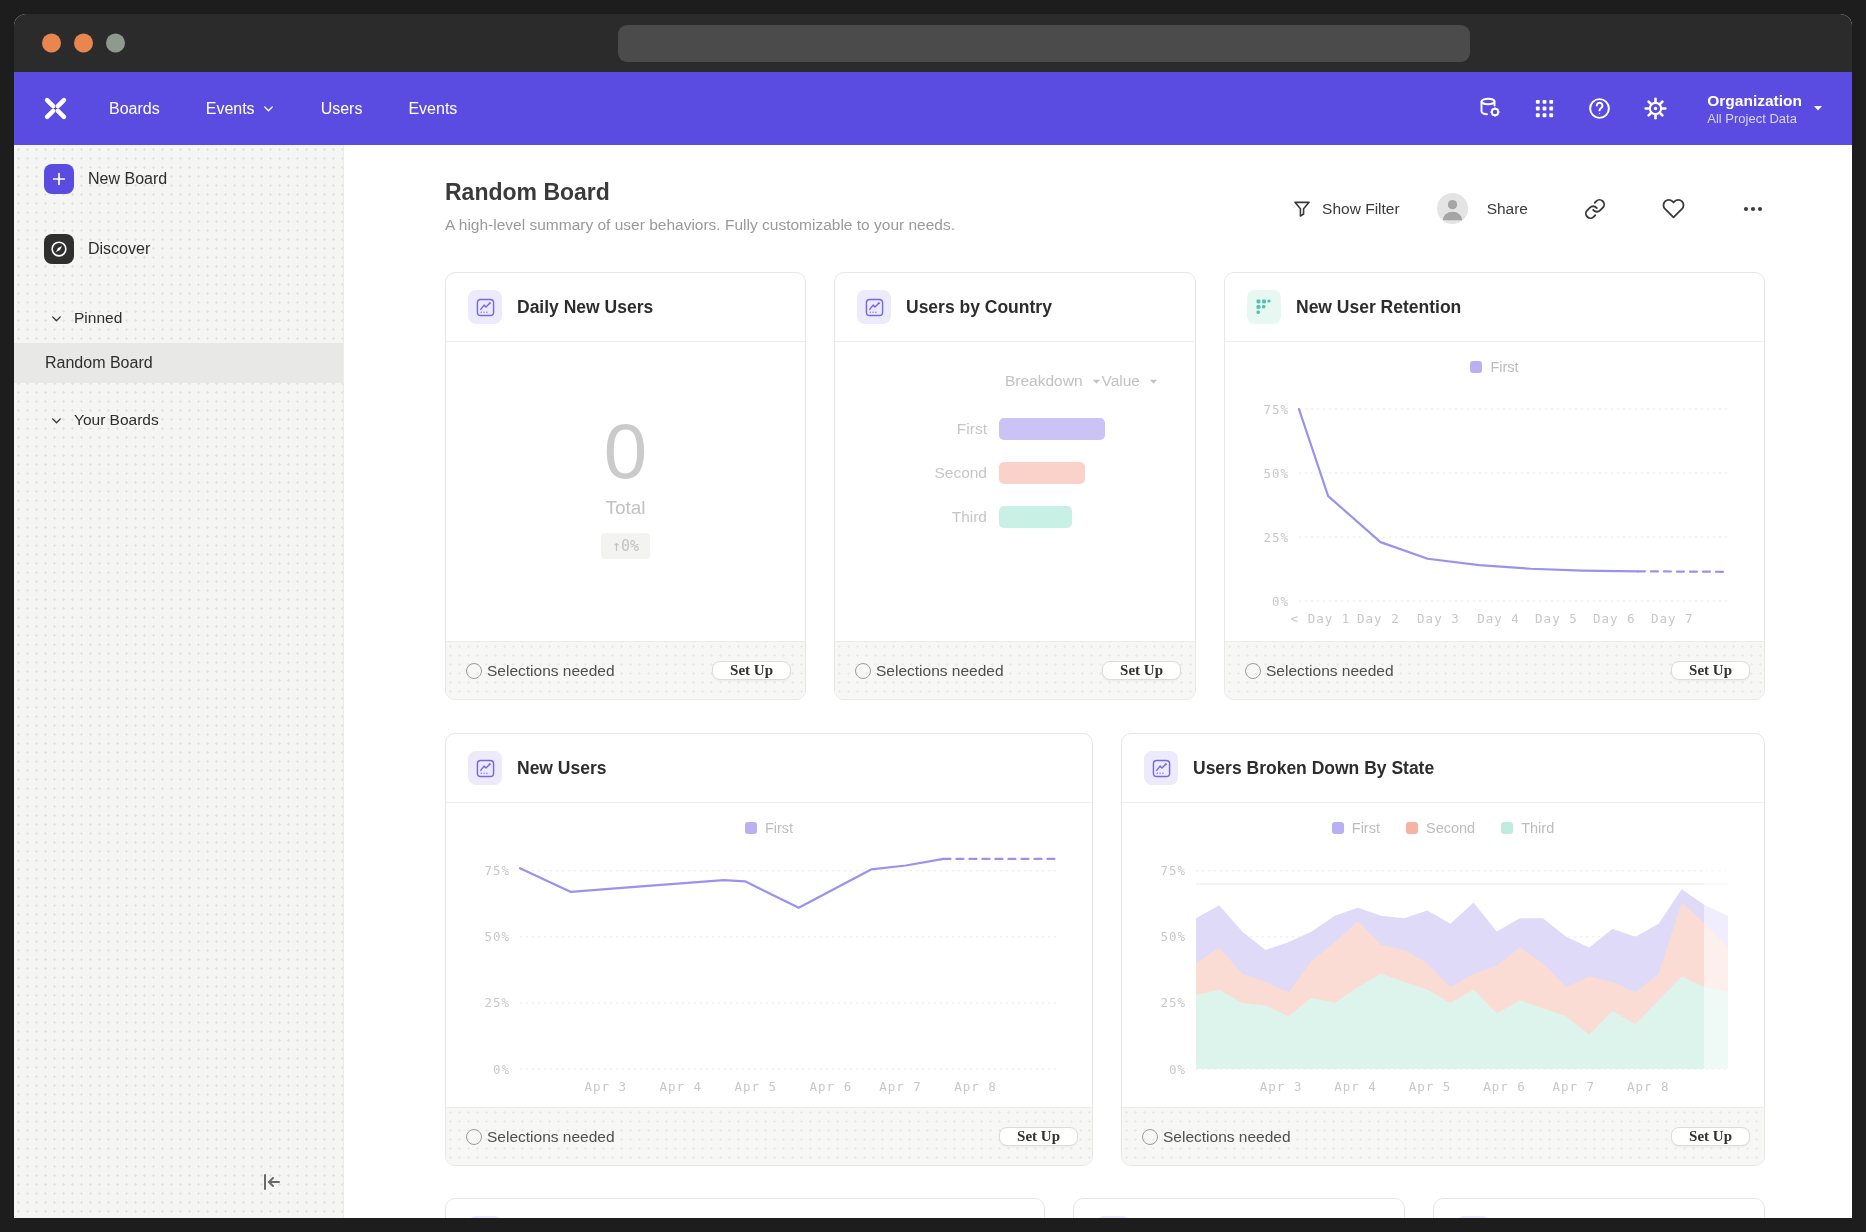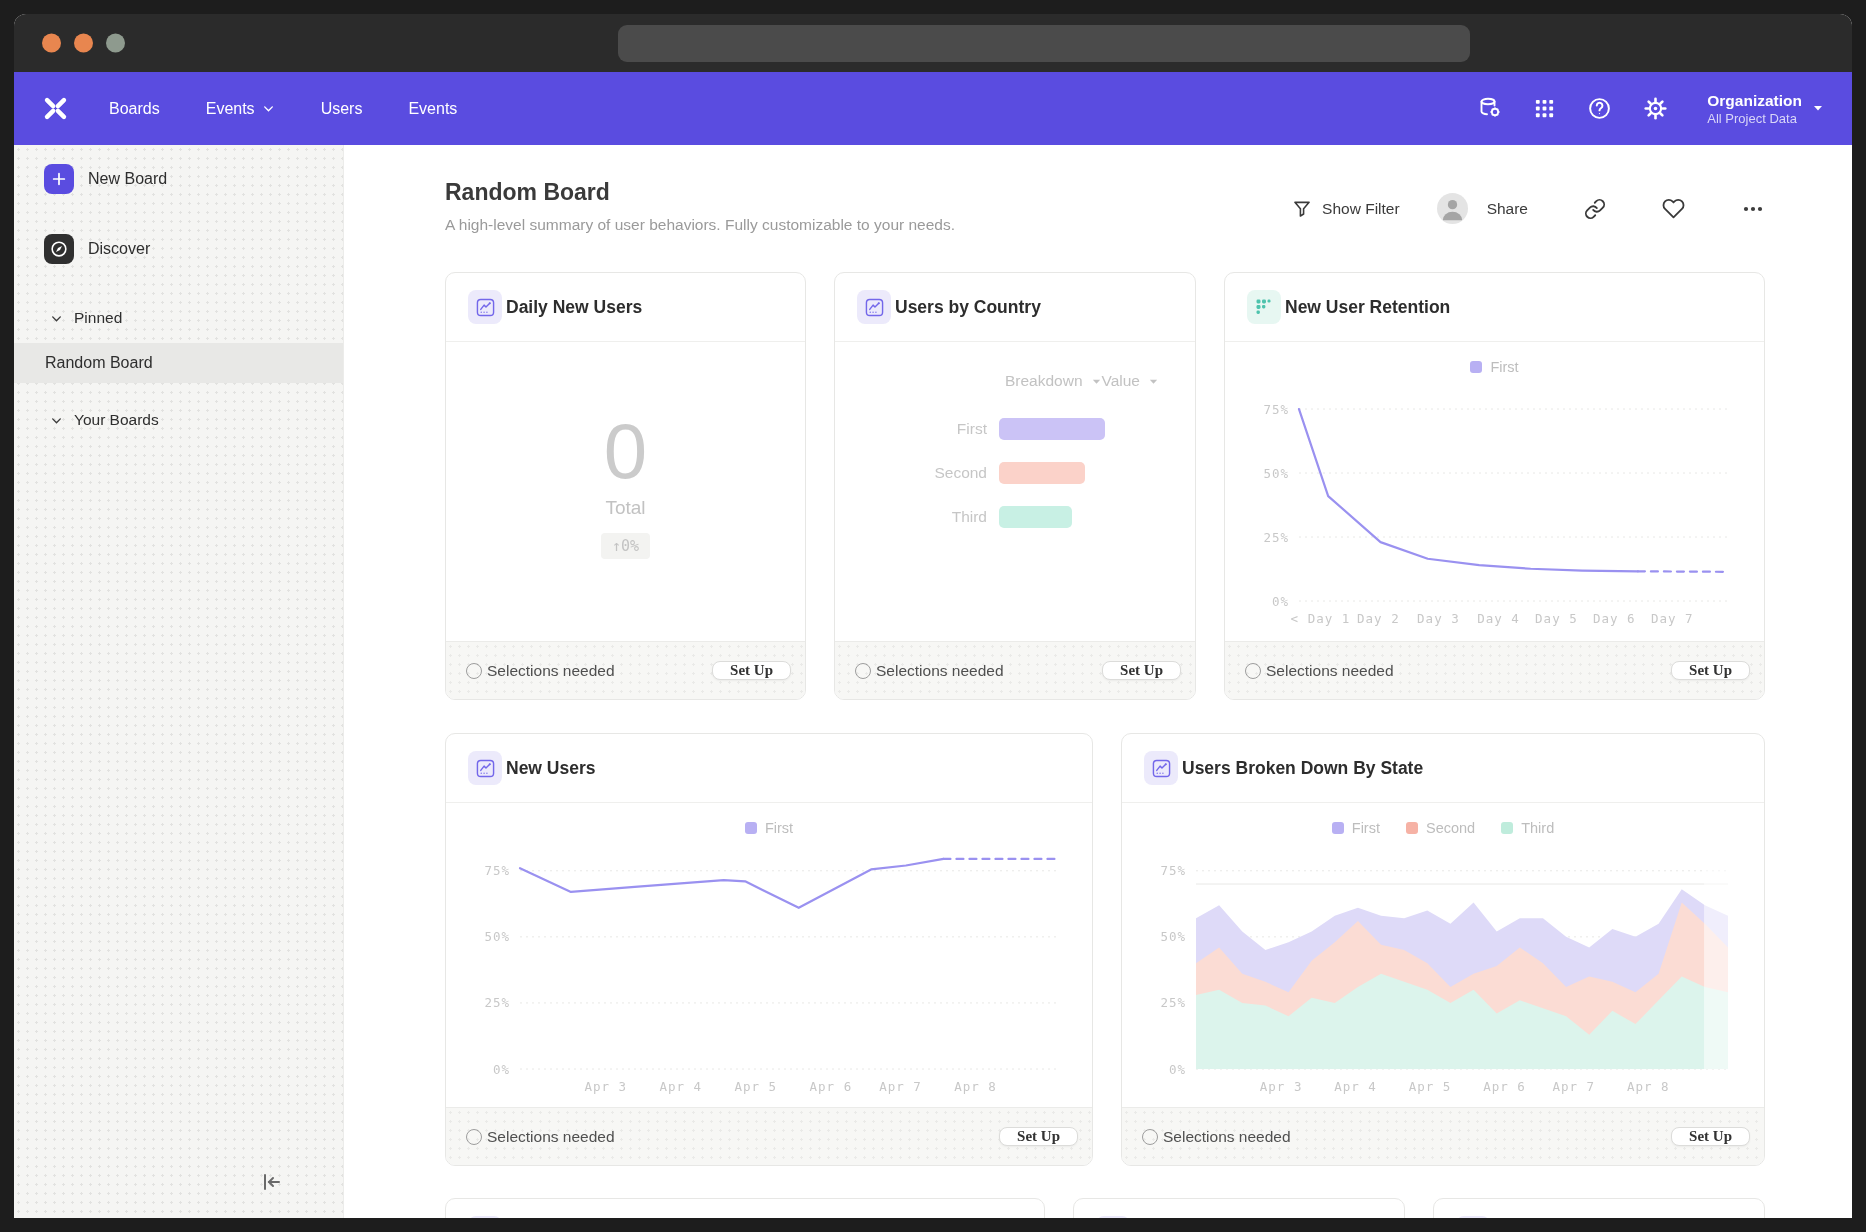--- a/index.html
+++ b/index.html
@@ -43,21 +43,21 @@
   .head-actions{display:flex;align-items:center;gap:19px;margin-top:14px;color:#3a3a3a;}
   .action{display:flex;align-items:center;gap:10px;font-size:15.5px;font-weight:500;}
   .avatar{width:31px;height:31px;border-radius:50%;background:#e4e4e4;overflow:hidden;display:flex;align-items:center;justify-content:center;margin-left:18px;}
   .sp18{width:18px;}
   
   .row{display:flex;gap:28px;}
   .r1{margin-top:38px;}
   .r2{margin-top:33px;}
   .r3{margin-top:32px;}
   .card{border:1px solid #e7e7e5;border-radius:10px;background:#fff;display:flex;flex-direction:column;overflow:hidden;}
-  .card-head{display:flex;align-items:center;gap:4px;padding:17px 22px;border-bottom:1px solid #efefed;flex:none;}
+  .card-head{display:flex;align-items:center;gap:15px;padding:17px 22px;border-bottom:1px solid #efefed;flex:none;}
   .card-ic{width:34px;height:34px;border-radius:8px;background:#eceafb;display:flex;align-items:center;justify-content:center;flex:none;}
   .card-ic.mint{background:#e7f7f2;}
   .card-title{font-size:17.5px;font-weight:700;color:#2d2d2d;}
   .card-body{flex:1;position:relative;padding:0 22px;}
   .card-foot{flex:none;height:57px;background-color:#f7f7f5;border-top:1px solid #ebebe9;
              background-image:radial-gradient(#eaeae8 1px, transparent 1.2px);background-size:9px 9px;
              display:flex;align-items:center;justify-content:space-between;padding:0 14px 0 20px;}
   .status{display:flex;align-items:center;gap:5px;font-size:15.5px;color:#4f4f4f;}
   .status-circ{width:14px;height:14px;border-radius:50%;border:1.6px solid #9d9d9d;}
   .setup-btn{background:#fff;border:1px solid #dcdcda;border-radius:8px;padding:0 17px;font-size:15px;

